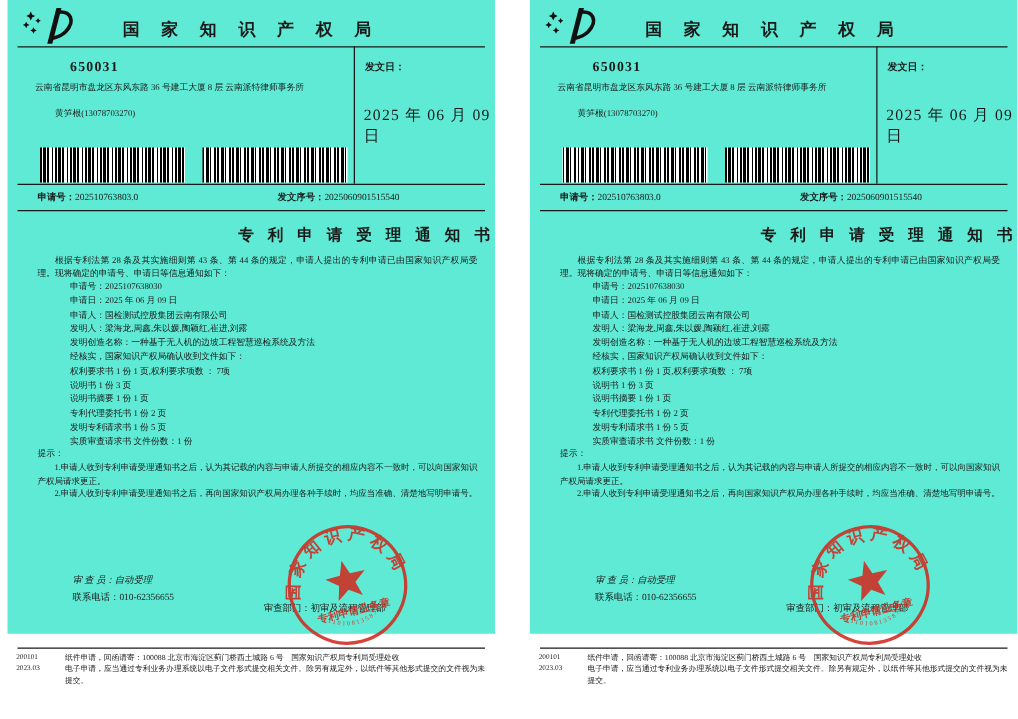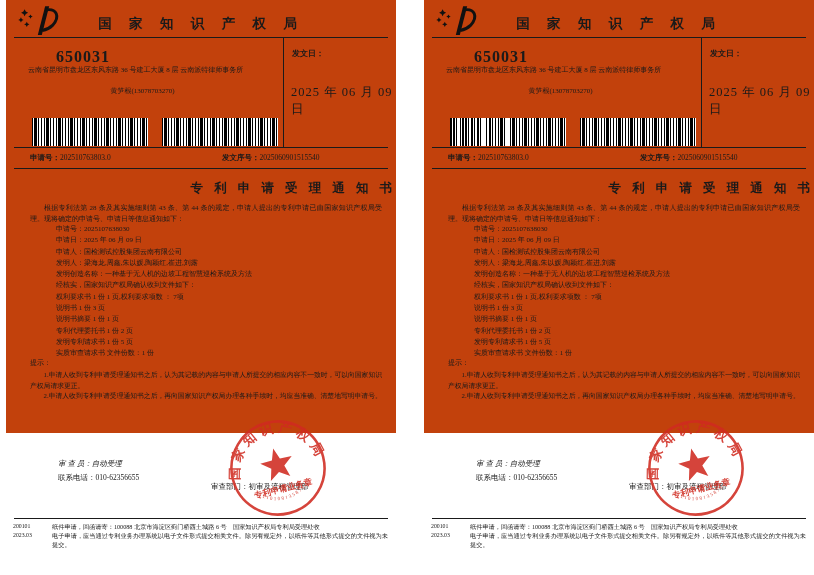--- a/index.html
+++ b/index.html
@@ -1,31 +1,31 @@
 <!DOCTYPE html>
 <html><head>
 <meta charset="utf-8">
 <style>
   * { margin:0; padding:0; box-sizing:border-box; }
   html,body { width:814px; height:575px; background:#fff; overflow:hidden;
     font-family:"Liberation Serif","DejaVu Serif",serif; color:#1a1a1a; }
   .page { display:flex; gap:28px; padding-left:6px; }
-  .doc { position:relative; width:390px; height:433px; background:#c2410c; flex:0 0 auto; }
+  .doc { position:relative; width:390px; height:507px; background:#5eead4; flex:0 0 auto; }
 
   .logo { position:absolute; left:12px; top:4px; width:44px; height:34px; }
   .agency { position:absolute; left:0; right:0; top:15px; text-align:center;
     font-size:13.5px; font-weight:bold; letter-spacing:7px; }
   .rule { position:absolute; left:8px; right:8px; border-top:1.6px solid #1a1a1a; }
   .rule-a { top:37px; } .rule-b { top:147px; } .rule-c { top:168px; } .rule-d { top:518px; }
   .vdiv { position:absolute; left:277px; top:37px; height:110px; border-left:1.3px solid #1a1a1a; }
 
-  .postcode { position:absolute; left:50px; top:48px; font-size:16px; font-weight:bold; letter-spacing:1px; }
+  .postcode { position:absolute; left:50px; top:48px; font-size:11px; font-weight:bold; letter-spacing:1px; }
   .addr { position:absolute; left:22px; top:66px; width:245px; text-align:left;
     font-size:7px; line-height:9.5px; }
-  .recipient { position:absolute; left:14px; top:86px; width:245px; text-align:center; font-size:7px; }
+  .recipient { position:absolute; left:38px; top:86px; width:245px; font-size:7px; }
   .dispatch-label { position:absolute; left:286px; top:48px; font-size:8px; font-weight:bold; }
   .dispatch-date { position:absolute; left:285px; top:84px; font-size:12.5px; letter-spacing:1px; }
 
   .barcode { position:absolute; top:118px; height:28px; background:
     repeating-linear-gradient(90deg,#000 0 1.5px,#fff 1.5px 2.5px,#000 2.5px 5px,#fff 5px 6px,#000 6px 7px,#fff 7px 9.5px,#000 9.5px 10.5px,#fff 10.5px 12px); }
   .bc1 { left:26px; width:116px; } .bc2 { left:156px; width:116px; }
 
   .meta-appno { position:absolute; left:24px; top:153px; font-size:7.5px; font-weight:bold; }
   .meta-serial { position:absolute; left:216px; top:153px; font-size:7.5px; font-weight:bold; }
   .meta-appno .v,.meta-serial .v { font-weight:normal; }

